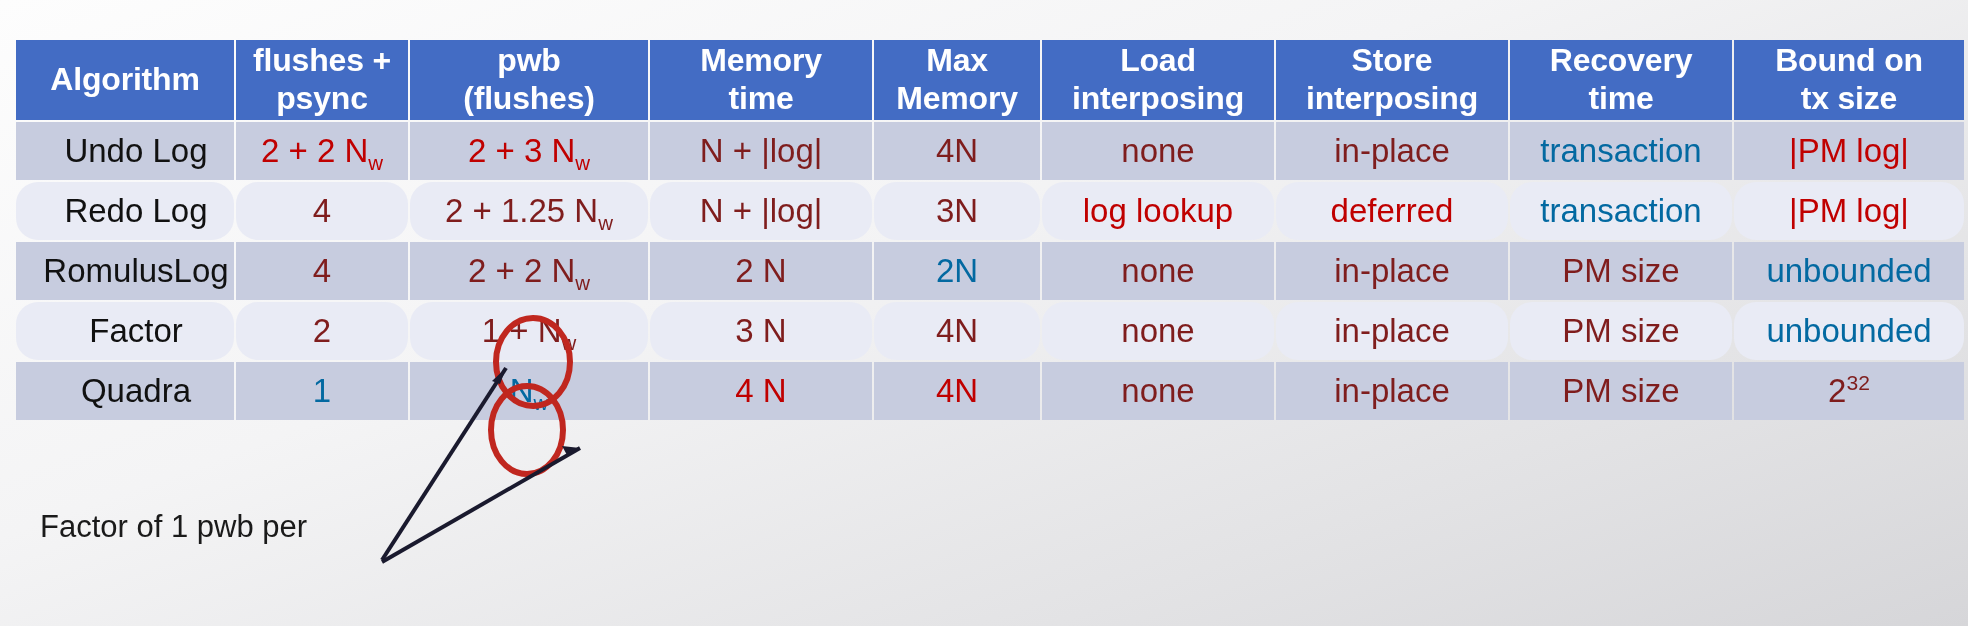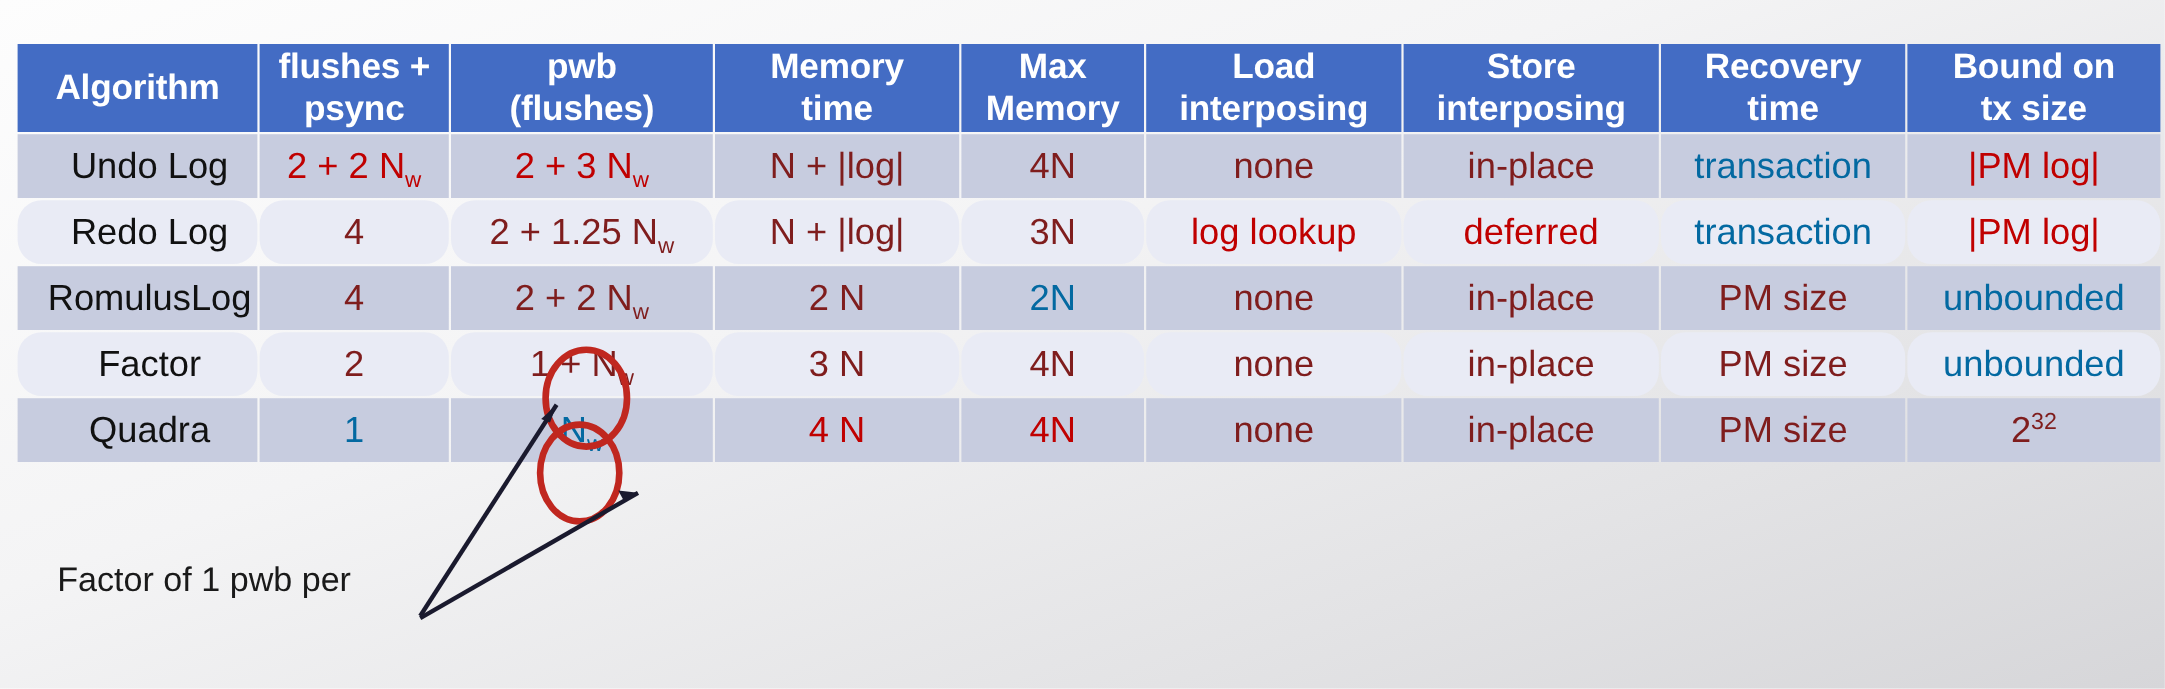--- a/index.html
+++ b/index.html
@@ -83,21 +83,21 @@
   #annotation-layer {
     position: absolute;
     left: 0;
     top: 0;
     width: 1968px;
     height: 626px;
     pointer-events: none;
   }
   #annotation-note {
     position: absolute;
-    left: 52px;
+    left: 40px;
     top: 506px;
     width: 330px;
     font-size: 31px;
     line-height: 1.33;
     color: #1a1a1a;
     text-align: left;
   }
 </style>
 </head>
 <body>

